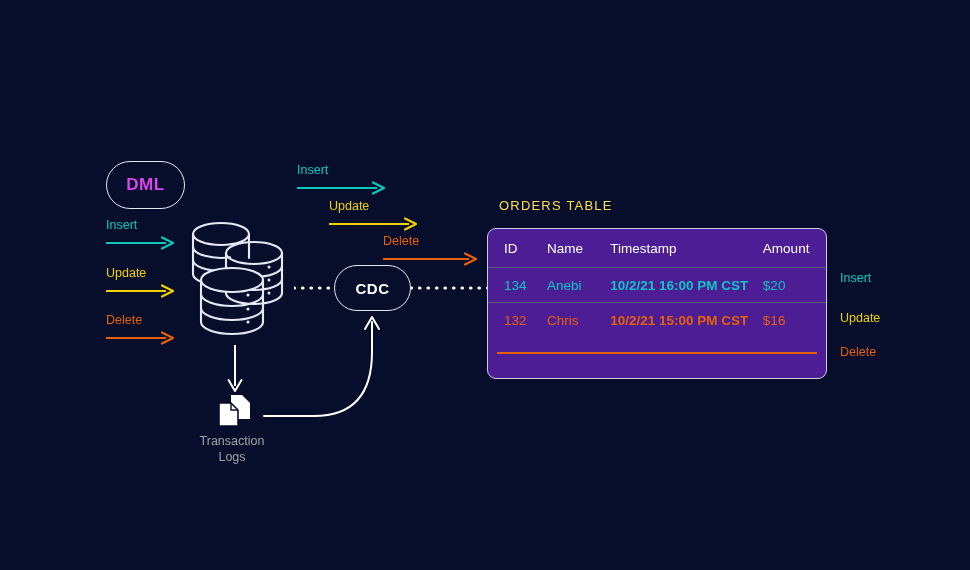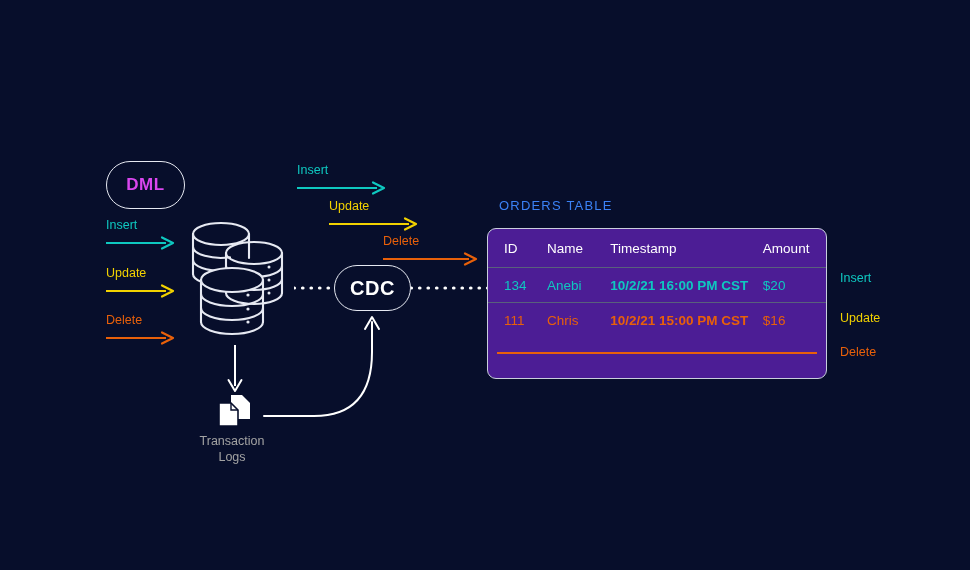--- a/index.html
+++ b/index.html
@@ -42,21 +42,21 @@
     left: 334px; top: 265px;
     width: 77px; height: 46px;
     border: 1.6px solid #e6e9f2;
     border-radius: 23px;
     display: flex; align-items: center; justify-content: center;
     box-sizing: border-box;
     background: #070e2b;
   }
   #cdc-pill .lbl {
     color: #ffffff;
-    font-size: 20px;
+    font-size: 15px;
     font-weight: bold;
     letter-spacing: 0.5px;
   }
 
   
   .arrow-label {
     font-size: 12.5px;
     font-weight: normal;
     white-space: nowrap;
   }
@@ -67,21 +67,21 @@
     width: 120px;
     text-align: center;
     color: #a3a3a3;
     font-size: 12.5px;
     line-height: 16px;
   }
 
   
   #orders-title {
     left: 499px; top: 198px;
-    color: #3b82f6;
+    color: #fde047;
     font-size: 13px;
     letter-spacing: 1.2px;
     font-weight: normal;
   }
   #orders-table {
     left: 487px; top: 228px;
     width: 340px; height: 151px;
     border: 1.5px solid #c9cfdd;
     border-radius: 9px;
     box-sizing: border-box;
@@ -274,21 +274,21 @@
         </tr>
       </thead>
       <tbody>
         <tr class="row-insert">
           <td class="col-id">134</td>
           <td class="col-name">Anebi</td>
           <td class="col-ts">10/2/21  16:00 PM CST</td>
           <td class="col-amt">$20</td>
         </tr>
         <tr class="row-delete">
-          <td class="col-id">111</td>
+          <td class="col-id">132</td>
           <td class="col-name">Chris</td>
           <td class="col-ts">10/2/21  15:00 PM CST</td>
           <td class="col-amt">$16</td>
         </tr>
       </tbody>
     </table>
   </div>
 
   <div class="abs" style="left:497px; top:352px; width:320px; height:2px; background:#e8600a;"></div>
 

